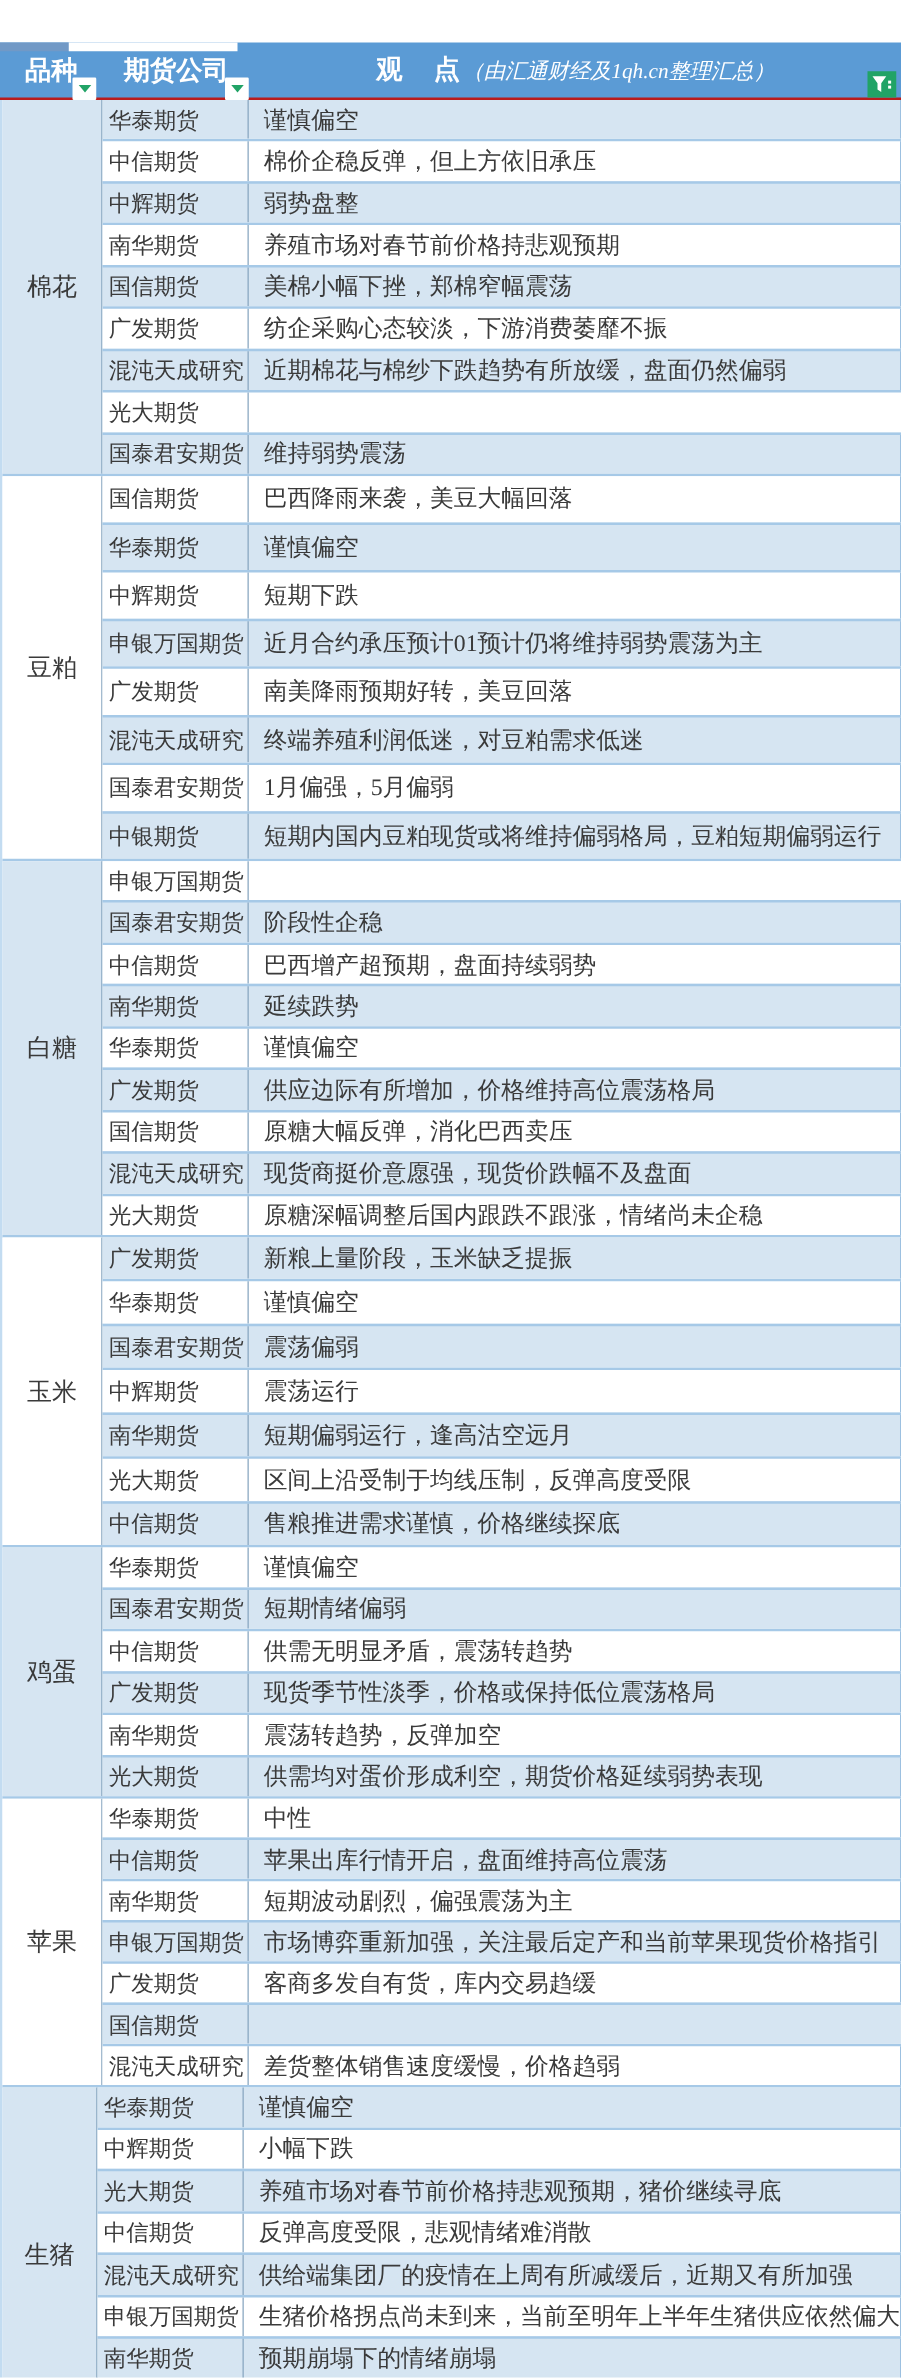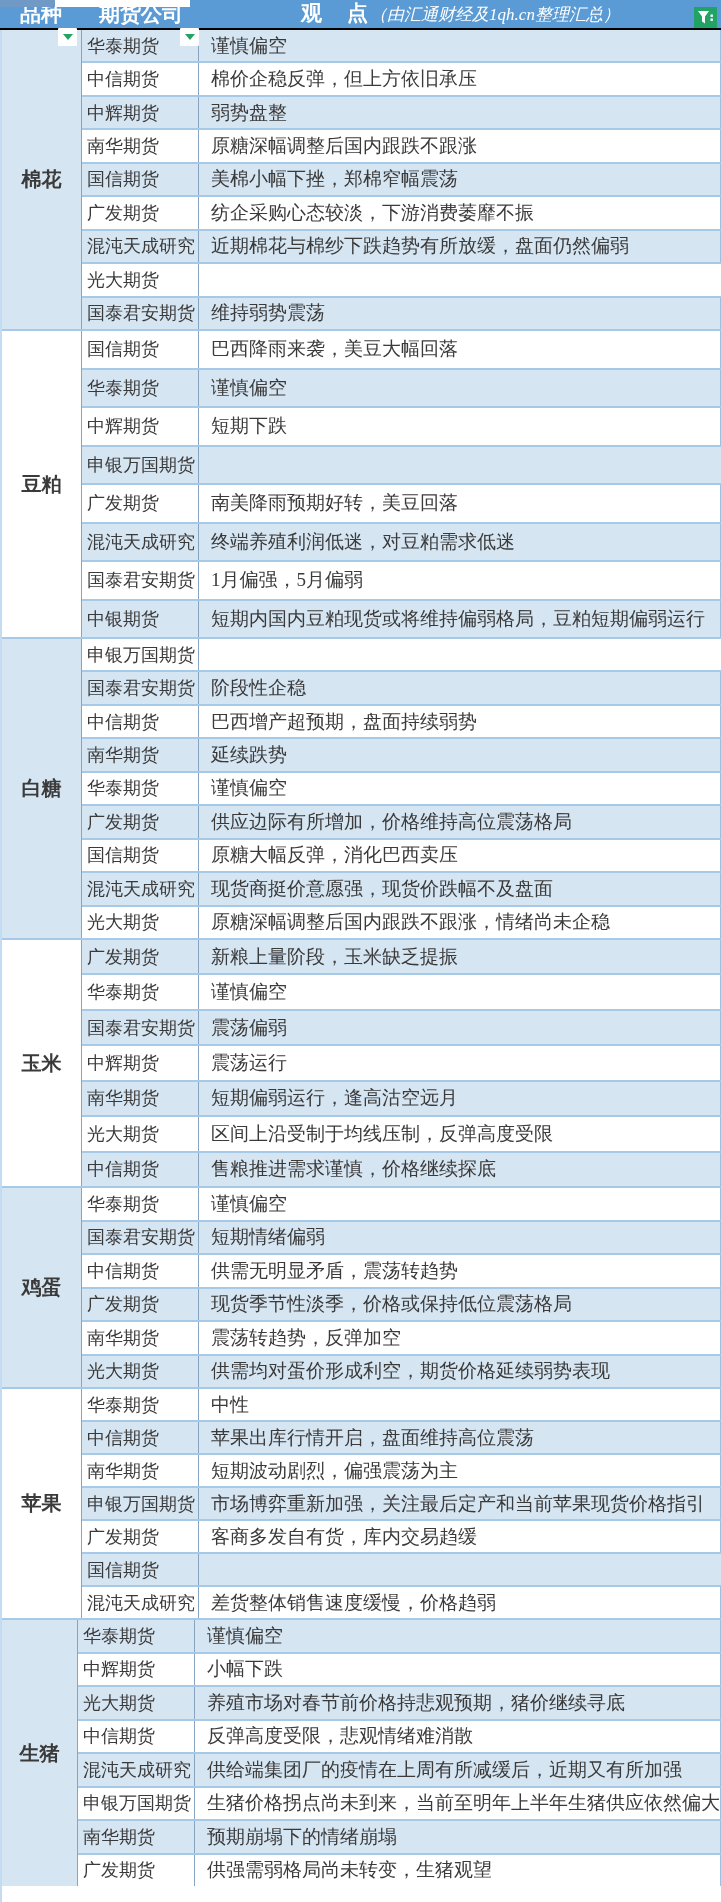--- a/index.html
+++ b/index.html
@@ -3,22 +3,22 @@
 <meta charset="utf-8">
 <style>
   html,body{margin:0;padding:0;background:#fff;}
   body{width:721px;height:1902px;overflow:hidden;
        font-family:"Liberation Serif","DejaVu Serif",serif;color:#3a3a3a;}
   *{box-sizing:border-box;}
 
   .table{width:721px;height:1902px;display:flex;flex-direction:column;}
 
   
-  .header{position:relative;height:30px;background:#5b9bd5;display:flex;
-          border-bottom:2px solid #000000;flex:none;}
+  .header{position:relative;height:46px;background:#5b9bd5;display:flex;
+          border-bottom:2px solid #b91c1c;flex:none;margin-top:34px;}
   .header::before{content:"";position:absolute;top:0;left:0;width:55px;height:7px;
                   background:#7199c6;}
   .header::after{content:"";position:absolute;top:0;left:55px;width:135px;height:7px;
                  background:#ffffff;}
   .hcell{display:flex;align-items:center;justify-content:center;color:#fff;font-weight:bold;}
   .hc-variety{width:82px;font-size:21px;}
   .hc-company{width:118px;font-size:21px;}
   .hc-opinion{flex:1;justify-content:center;line-height:1.1;}
   .hc-opinion .t1{font-size:21px;letter-spacing:2px;}
   .hc-opinion .t2{font-size:17px;font-weight:normal;margin-top:2px;font-style:italic;}
@@ -34,21 +34,21 @@
               display:flex;align-items:center;justify-content:center;cursor:pointer;}
 
   
   .tbody{flex:1;display:flex;flex-direction:column;border-left:2px solid #c3dcf1;}
   .section{display:flex;flex:none;}
   .section + .section{border-top:2px solid #a6c9e7;}
   .s0{height:299px}.s1{height:308px}.s2{height:301px}.s3{height:248px}
   .s4{height:201px}.s5{height:231px}.s6{height:268px}
 
   .variety{width:80px;border-right:1px solid #87a5c0;display:flex;
-           align-items:center;justify-content:center;font-size:20px;font-weight:bold;}
+           align-items:center;justify-content:center;font-size:20px;}
   .rows{flex:1;display:flex;flex-direction:column;}
   .row{flex:1;display:flex;}
   .row + .row{border-top:2px solid #a6c9e7;}
   .company{width:117px;border-right:1px solid #87a5c0;display:flex;align-items:center;
            padding-left:5px;font-size:18px;white-space:nowrap;}
   .opinion{flex:1;display:flex;align-items:center;padding-left:12px;font-size:19px;
            border-right:1px solid #9cc0e0;white-space:nowrap;overflow:hidden;}
   .band{background:#d6e5f2;}
   .white{background:#ffffff;}
 </style>
@@ -92,21 +92,21 @@
           <div class="row white">
             <div class="company">中信期货</div>
             <div class="opinion">棉价企稳反弹，但上方依旧承压</div>
           </div>
           <div class="row band">
             <div class="company">中辉期货</div>
             <div class="opinion">弱势盘整</div>
           </div>
           <div class="row white">
             <div class="company">南华期货</div>
-            <div class="opinion">原糖深幅调整后国内跟跌不跟涨</div>
+            <div class="opinion">养殖市场对春节前价格持悲观预期</div>
           </div>
           <div class="row band">
             <div class="company">国信期货</div>
             <div class="opinion">美棉小幅下挫，郑棉窄幅震荡</div>
           </div>
           <div class="row white">
             <div class="company">广发期货</div>
             <div class="opinion">纺企采购心态较淡，下游消费萎靡不振</div>
           </div>
           <div class="row band">
@@ -132,20 +132,21 @@
           <div class="row band">
             <div class="company">华泰期货</div>
             <div class="opinion">谨慎偏空</div>
           </div>
           <div class="row white">
             <div class="company">中辉期货</div>
             <div class="opinion">短期下跌</div>
           </div>
           <div class="row band">
             <div class="company">申银万国期货</div>
+            <div class="opinion">近月合约承压预计01预计仍将维持弱势震荡为主</div>
           </div>
           <div class="row white">
             <div class="company">广发期货</div>
             <div class="opinion">南美降雨预期好转，美豆回落</div>
           </div>
           <div class="row band">
             <div class="company">混沌天成研究</div>
             <div class="opinion">终端养殖利润低迷，对豆粕需求低迷</div>
           </div>
           <div class="row white">

